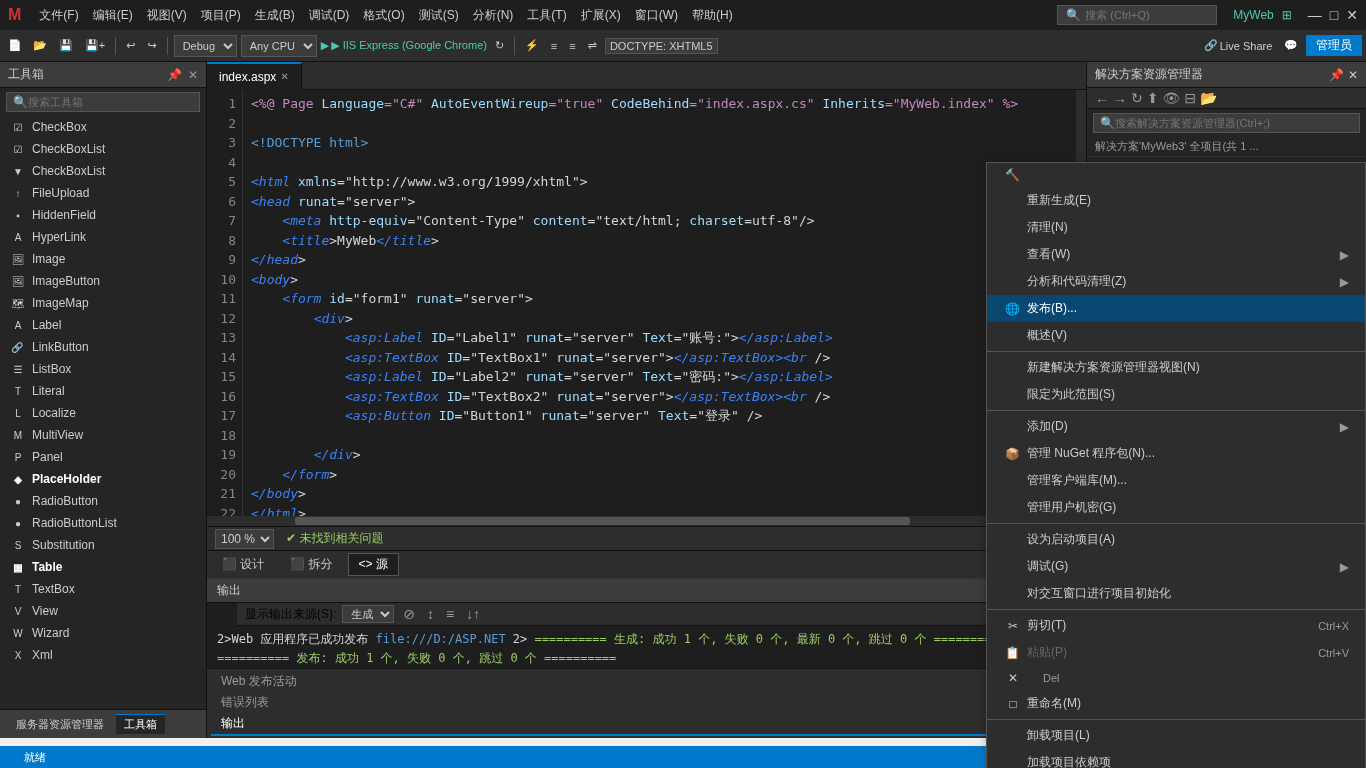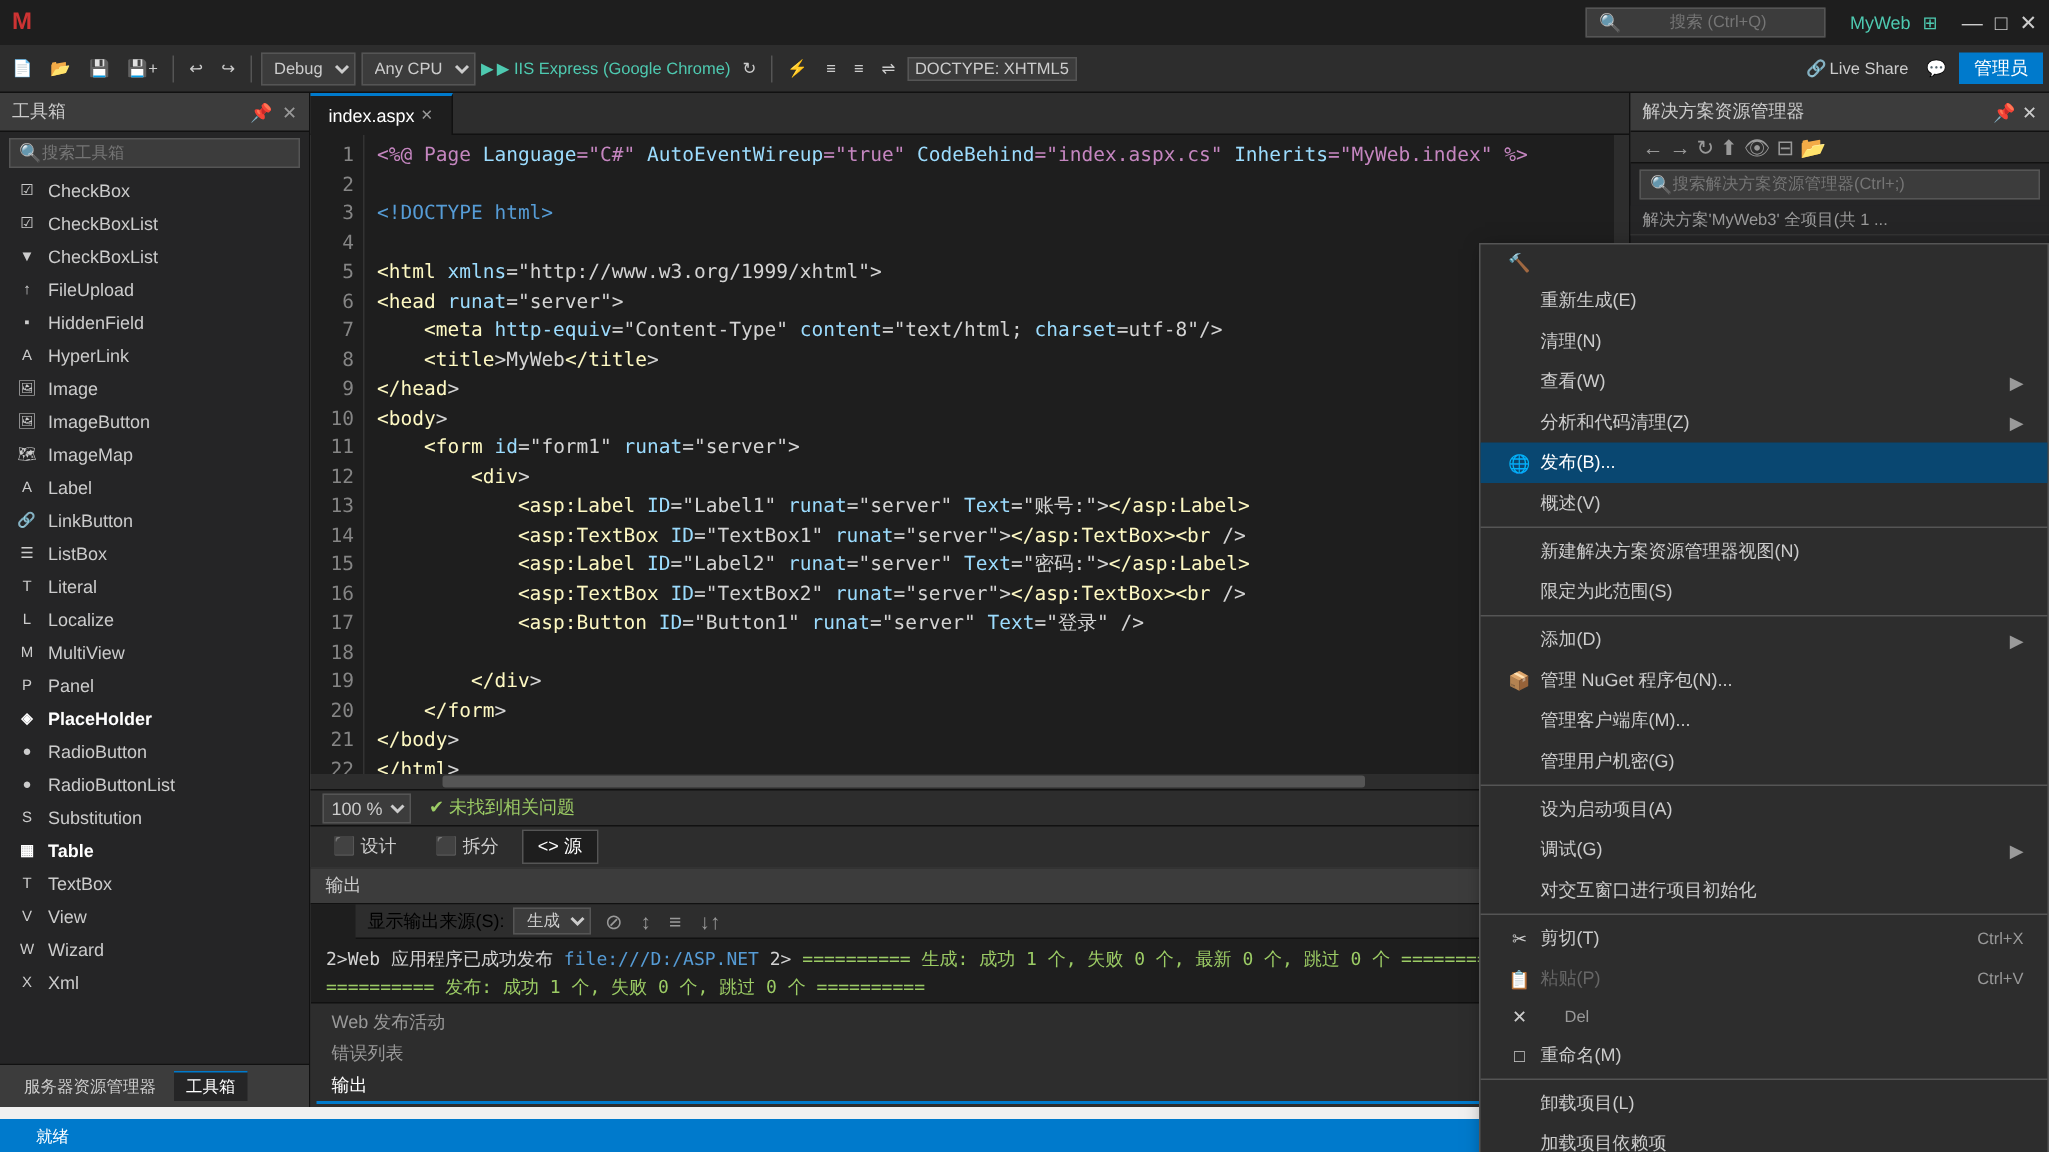--- a/index.html
+++ b/index.html
@@ -8,21 +8,21 @@
     
     .title-bar {
       display: flex; align-items: center; background: #1e1e1e; color: #ccc; height: 30px; padding: 0 8px; gap: 8px;
     }
     .title-bar-logo { color: #cc3333; font-weight: bold; font-size: 16px; margin-right: 4px; }
     .title-bar-menu { display: flex; gap: 2px; font-size: 12px; }
     .title-bar-menu span { padding: 2px 6px; cursor: pointer; color: #ccc; }
     .title-bar-search {
       margin-left: auto; background: #3c3c3c; border: 1px solid #555; color: #ccc; padding: 2px 8px; font-size: 12px; width: 160px; display: flex; align-items: center; gap: 4px;
     }
-    .title-bar-search input { background: transparent; border: none; color: #ccc; font-size: 11px; width: 110px; outline: none; margin-left: 28px; }
+    .title-bar-search input { background: transparent; border: none; color: #ccc; font-size: 11px; width: 110px; outline: none; }
     .title-bar-user { color: #4ec9b0; font-size: 12px; margin-left: 8px; }
     .title-bar-controls { display: flex; gap: 8px; margin-left: 8px; }
     .title-bar-controls span { color: #ccc; cursor: pointer; font-size: 14px; }
 
     
     .toolbar {
       display: flex; align-items: center; background: #2d2d2d; padding: 2px 4px; height: 32px; gap: 4px; border-bottom: 1px solid #111;
     }
     .toolbar-btn { background: transparent; border: none; color: #ccc; cursor: pointer; padding: 2px 4px; font-size: 11px; display: flex; align-items: center; gap: 2px; }
     .toolbar-sep { width: 1px; height: 18px; background: #555; margin: 0 2px; }
@@ -69,21 +69,21 @@
 
     .editor-content { display: flex; flex: 1; overflow: hidden; }
     .line-numbers {
       background: #1e1e1e; color: #858585; font-family: 'Consolas', monospace; font-size: 13px; padding: 4px 6px; text-align: right; min-width: 36px; line-height: 1.5; white-space: pre; border-right: 1px solid #333; user-select: none;
     }
     .code-area {
       flex: 1; background: #1e1e1e; color: #d4d4d4; font-family: 'Consolas', monospace; font-size: 13px; line-height: 1.5; padding: 4px 8px; overflow: auto; white-space: pre;
     }
     .code-area .kw { color: #569cd6; }
     .code-area .attr { color: #9cdcfe; }
-    .code-area .tag { color: #fef9c3; }
+    .code-area .tag { color: #3b82f6; font-style: italic; }
     .code-area .directive { color: #c586c0; }
 
     .editor-scrollbar-h { height: 10px; background: #2d2d2d; position: relative; }
     .editor-scrollbar-thumb { height: 8px; background: #555; position: absolute; top: 1px; left: 10%; width: 70%; border-radius: 2px; }
 
     .editor-view-tabs { display: flex; background: #2d2d2d; border-top: 1px solid #111; padding: 2px 4px; gap: 4px; }
     .view-tab { padding: 2px 10px; font-size: 12px; color: #ccc; cursor: pointer; border: 1px solid transparent; }
     .view-tab.active { color: #fff; }
     .view-tab.source { background: #1e1e1e; border: 1px solid #555; color: #fff; }
 
@@ -139,20 +139,35 @@
     
     .editor-right-scrollbar { width: 10px; background: #2d2d2d; }
 
     .se-breadcrumb { padding: 2px 8px; font-size: 11px; color: #999; background: #252526; border-bottom: 1px solid #333; }
   </style>
 </head>
 <body>
 
 <div class="title-bar">
   <span class="title-bar-logo">M</span>
+  <div class="title-bar-menu" id="menu-bar">
+      <span>文件(F)</span>
+      <span>编辑(E)</span>
+      <span>视图(V)</span>
+      <span>项目(P)</span>
+      <span>生成(B)</span>
+      <span>调试(D)</span>
+      <span>格式(O)</span>
+      <span>测试(S)</span>
+      <span>分析(N)</span>
+      <span>工具(T)</span>
+      <span>扩展(X)</span>
+      <span>窗口(W)</span>
+      <span>帮助(H)</span>
+    </div>
   <div class="title-bar-search">
     <span>🔍</span>
     <input type="text" placeholder="搜索 (Ctrl+Q)" style="">
   </div>
   <span class="title-bar-user">MyWeb</span>
   <span style="color:#4ec9b0;">⊞</span>
   <div class="title-bar-controls">
     <span>—</span>
     <span>□</span>
     <span>✕</span>

